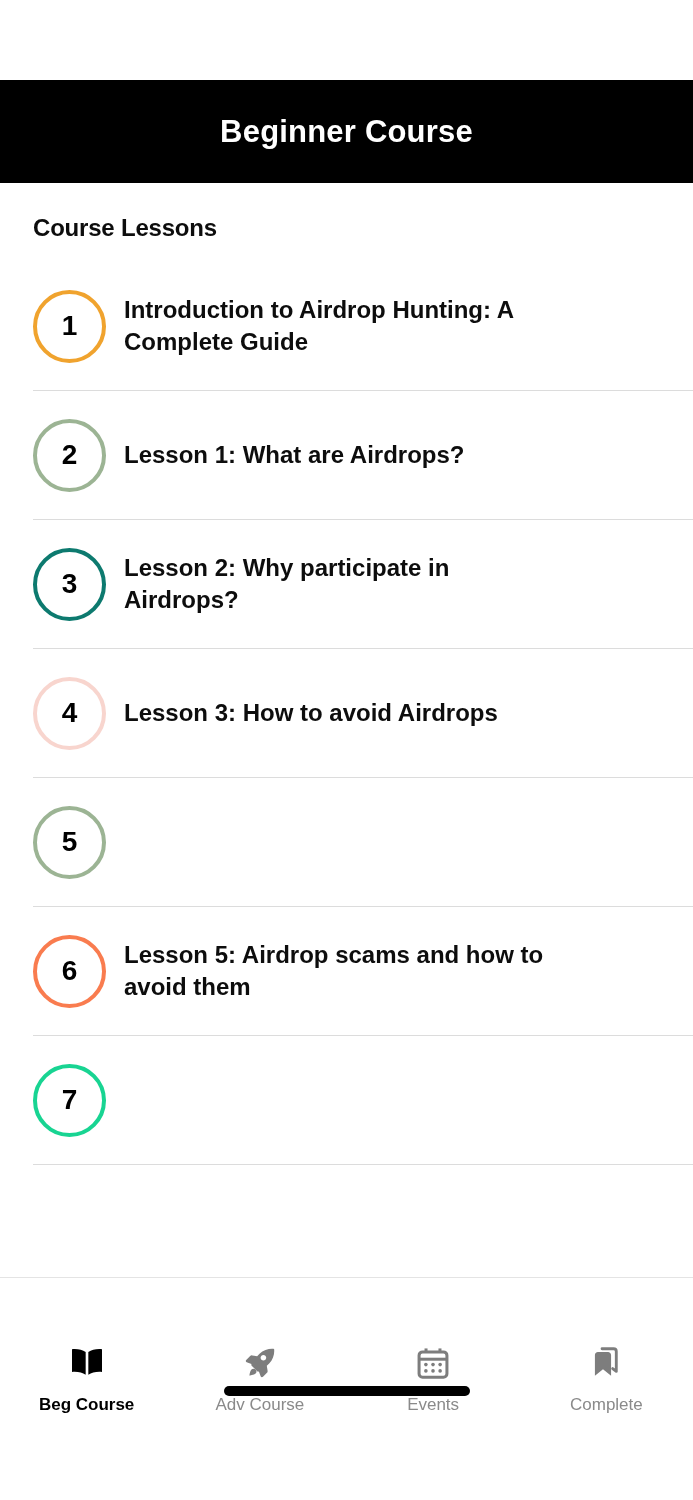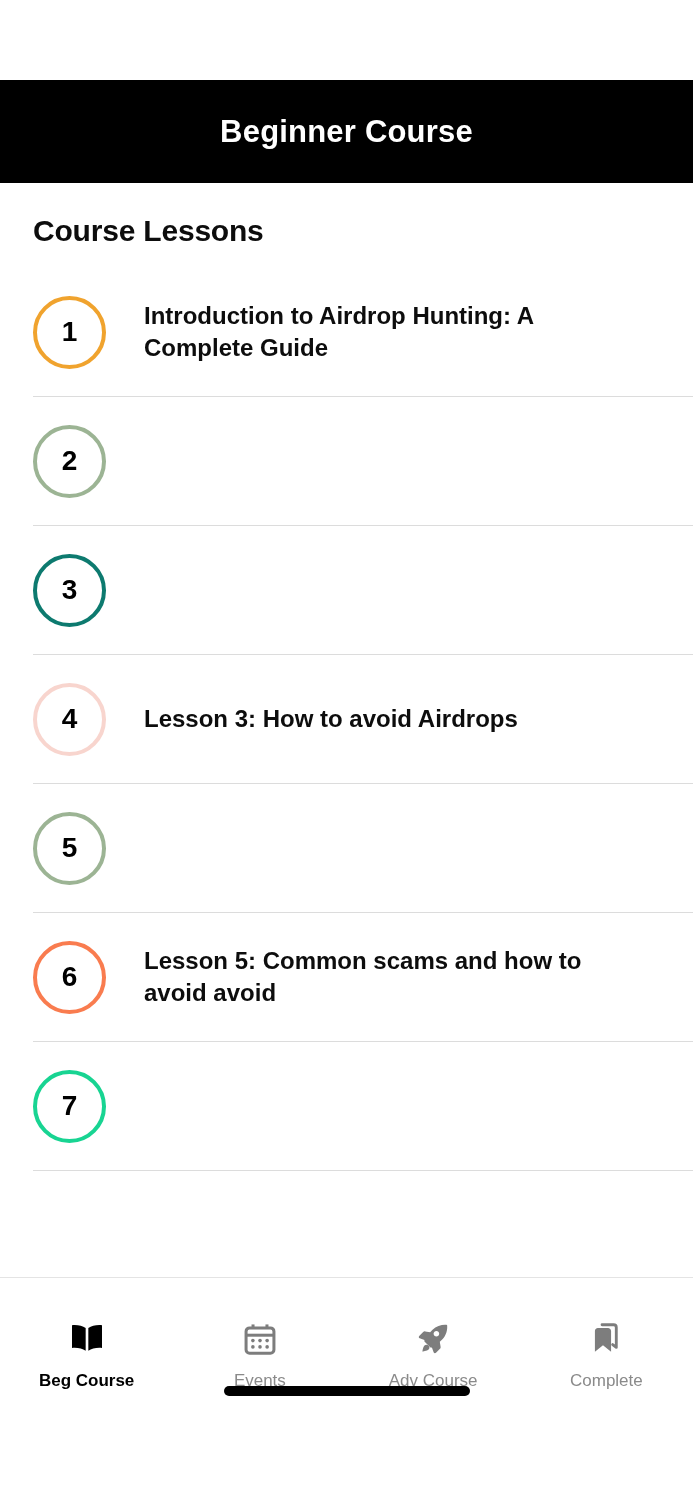--- a/index.html
+++ b/index.html
@@ -48,21 +48,21 @@
     position: absolute;
     top: 183px;
     left: 0;
     right: 0;
     bottom: 138px;
     background: #ffffff;
     overflow: hidden;
   }
 
   .section-title {
-    font-size: 30px;
+    font-size: 24px;
     font-weight: bold;
     color: #0d0d0d;
     padding: 31px 0 0 33px;
     letter-spacing: -0.2px;
   }
 
   .lesson-list {
     margin-top: 20px;
   }
 
@@ -86,21 +86,21 @@
     background: #ffffff;
   }
   .lesson-badge-number {
     font-size: 28px;
     font-weight: bold;
     color: #000000;
     line-height: 1;
   }
 
   .lesson-title {
-    margin-left: 38px;
+    margin-left: 18px;
     font-size: 24px;
     font-weight: bold;
     color: #0d0d0d;
     line-height: 1.33;
     max-width: 440px;
   }
 
   .lesson-divider {
     height: 1px;
     background: #dcdcdc;
@@ -111,21 +111,21 @@
   
   .tab-bar {
     position: absolute;
     left: 0;
     right: 0;
     bottom: 0;
     height: 138px;
     background: #ffffff;
     border-top: 1px solid #e4e4e4;
     display: flex;
-    align-items: center;
+    align-items: flex-end;
     padding-top: 16px;
   }
   .tab-item {
     flex: 1 1 0;
     display: flex;
     flex-direction: column;
     align-items: center;
     gap: 11px;
   }
   .tab-icon {
@@ -175,66 +175,77 @@
           <div class="lesson-badge" style="border-color: rgb(240, 163, 46);">
             <span class="lesson-badge-number">1</span>
           </div>
           <div class="lesson-title">Introduction to Airdrop Hunting: A Complete Guide</div>
         </div>
         <div class="lesson-divider"></div>
         <div class="lesson-row">
           <div class="lesson-badge" style="border-color: rgb(156, 180, 148);">
             <span class="lesson-badge-number">2</span>
           </div>
+          <div class="lesson-title">Lesson 1: What are Airdrops?</div>
         </div>
         <div class="lesson-divider"></div>
         <div class="lesson-row">
           <div class="lesson-badge" style="border-color: rgb(13, 122, 111);">
             <span class="lesson-badge-number">3</span>
           </div>
+          <div class="lesson-title">Lesson 2: Why participate in Airdrops?</div>
         </div>
         <div class="lesson-divider"></div>
         <div class="lesson-row">
           <div class="lesson-badge" style="border-color: rgb(248, 213, 206);">
             <span class="lesson-badge-number">4</span>
           </div>
           <div class="lesson-title">Lesson 3: How to avoid Airdrops</div>
         </div>
         <div class="lesson-divider"></div>
         <div class="lesson-row">
           <div class="lesson-badge" style="border-color: rgb(156, 180, 148);">
             <span class="lesson-badge-number">5</span>
           </div>
         </div>
         <div class="lesson-divider"></div>
         <div class="lesson-row">
           <div class="lesson-badge" style="border-color: rgb(249, 124, 79);">
             <span class="lesson-badge-number">6</span>
           </div>
-          <div class="lesson-title">Lesson 5: Common scams and how to avoid avoid</div>
+          <div class="lesson-title">Lesson 5: Airdrop scams and how to avoid them</div>
         </div>
         <div class="lesson-divider"></div>
         <div class="lesson-row">
           <div class="lesson-badge" style="border-color: rgb(24, 212, 146);">
             <span class="lesson-badge-number">7</span>
           </div>
         </div>
         <div class="lesson-divider"></div>
       </div>
   </div>
 
   <div class="tab-bar" id="tab-bar">
       <div class="tab-item active">
         <div class="tab-icon">
           <svg width="40" height="40" viewBox="0 0 24 24" fill="#000000">
             <path d="M11.2 5.4C9.5 4.2 7.2 3.6 4.6 3.6c-.6 0-1.1.1-1.6.2v13.6c.5-.1 1-.2 1.6-.2 2.6 0 4.9.6 6.6 1.8V5.4z"></path>
             <path d="M12.8 5.4v13.6c1.7-1.2 4-1.8 6.6-1.8.6 0 1.1.1 1.6.2V3.8c-.5-.1-1-.2-1.6-.2-2.6 0-4.9.6-6.6 1.8z"></path>
           </svg>
         </div>
         <div class="tab-label">Beg Course</div>
+      </div>
+      <div class="tab-item">
+        <div class="tab-icon">
+          <svg width="38" height="38" viewBox="0 0 24 24" fill="#7d7d7d">
+            <path d="M20.9 3.1c-2.8-.4-6.6.5-9.2 3.1l-1.5 1.5-3.1-.5c-.5-.1-1 .1-1.3.4L3.3 10.1c-.5.5-.3 1.3.3 1.5l3 1.1c-.1.3-.1.6 0 .9l3.8 3.8c.3.1.6.1.9 0l1.1 3c.2.6 1 .8 1.5.3l2.5-2.5c.3-.3.5-.8.4-1.3l-.5-3.1 1.5-1.5c2.6-2.6 3.5-6.4 3.1-9.2zM15.4 9.9c-.7.7-1.8.7-2.5 0s-.7-1.8 0-2.5 1.8-.7 2.5 0 .7 1.8 0 2.5z"></path>
+            <path d="M6.6 16.1c-.9.9-1.3 3.9-1.3 3.9s3-.4 3.9-1.3c.7-.7.8-1.8.1-2.5s-1.9-.8-2.7-.1z"></path>
+          </svg>
+        </div>
+        <div class="tab-label">Adv Course</div>
       </div>
       <div class="tab-item">
         <div class="tab-icon">
           <svg width="38" height="38" viewBox="0 0 24 24" fill="none" stroke="#7d7d7d" stroke-width="1.9">
             <rect x="3.2" y="5" width="17.6" height="16" rx="2.2"></rect>
             <line x1="3.2" y1="9.6" x2="20.8" y2="9.6"></line>
             <line x1="7.6" y1="2.8" x2="7.6" y2="5.6"></line>
             <line x1="16.4" y1="2.8" x2="16.4" y2="5.6"></line>
             <g fill="#7d7d7d" stroke="none">
               <circle cx="7.5" cy="13" r="1.15"></circle>
@@ -243,29 +254,20 @@
               <circle cx="7.5" cy="17" r="1.15"></circle>
               <circle cx="12" cy="17" r="1.15"></circle>
               <circle cx="16.5" cy="17" r="1.15"></circle>
             </g>
           </svg>
         </div>
         <div class="tab-label">Events</div>
       </div>
       <div class="tab-item">
         <div class="tab-icon">
-          <svg width="38" height="38" viewBox="0 0 24 24" fill="#7d7d7d">
-            <path d="M20.9 3.1c-2.8-.4-6.6.5-9.2 3.1l-1.5 1.5-3.1-.5c-.5-.1-1 .1-1.3.4L3.3 10.1c-.5.5-.3 1.3.3 1.5l3 1.1c-.1.3-.1.6 0 .9l3.8 3.8c.3.1.6.1.9 0l1.1 3c.2.6 1 .8 1.5.3l2.5-2.5c.3-.3.5-.8.4-1.3l-.5-3.1 1.5-1.5c2.6-2.6 3.5-6.4 3.1-9.2zM15.4 9.9c-.7.7-1.8.7-2.5 0s-.7-1.8 0-2.5 1.8-.7 2.5 0 .7 1.8 0 2.5z"></path>
-            <path d="M6.6 16.1c-.9.9-1.3 3.9-1.3 3.9s3-.4 3.9-1.3c.7-.7.8-1.8.1-2.5s-1.9-.8-2.7-.1z"></path>
-          </svg>
-        </div>
-        <div class="tab-label">Adv Course</div>
-      </div>
-      <div class="tab-item">
-        <div class="tab-icon">
           <svg width="38" height="38" viewBox="0 0 24 24" fill="none">
             <path d="M9.5 3h7.3c1 0 1.7.8 1.7 1.7v12.6l-2.3-1.8" stroke="#7d7d7d" stroke-width="1.8" stroke-linecap="round" stroke-linejoin="round"></path>
             <path d="M5 6.9C5 5.9 5.8 5 6.9 5h6.4c1 0 1.9.9 1.9 1.9V20l-5.1-4-5.1 4V6.9z" fill="#7d7d7d"></path>
           </svg>
         </div>
         <div class="tab-label">Complete</div>
       </div>
     </div>
 
   <div class="home-indicator"></div>

